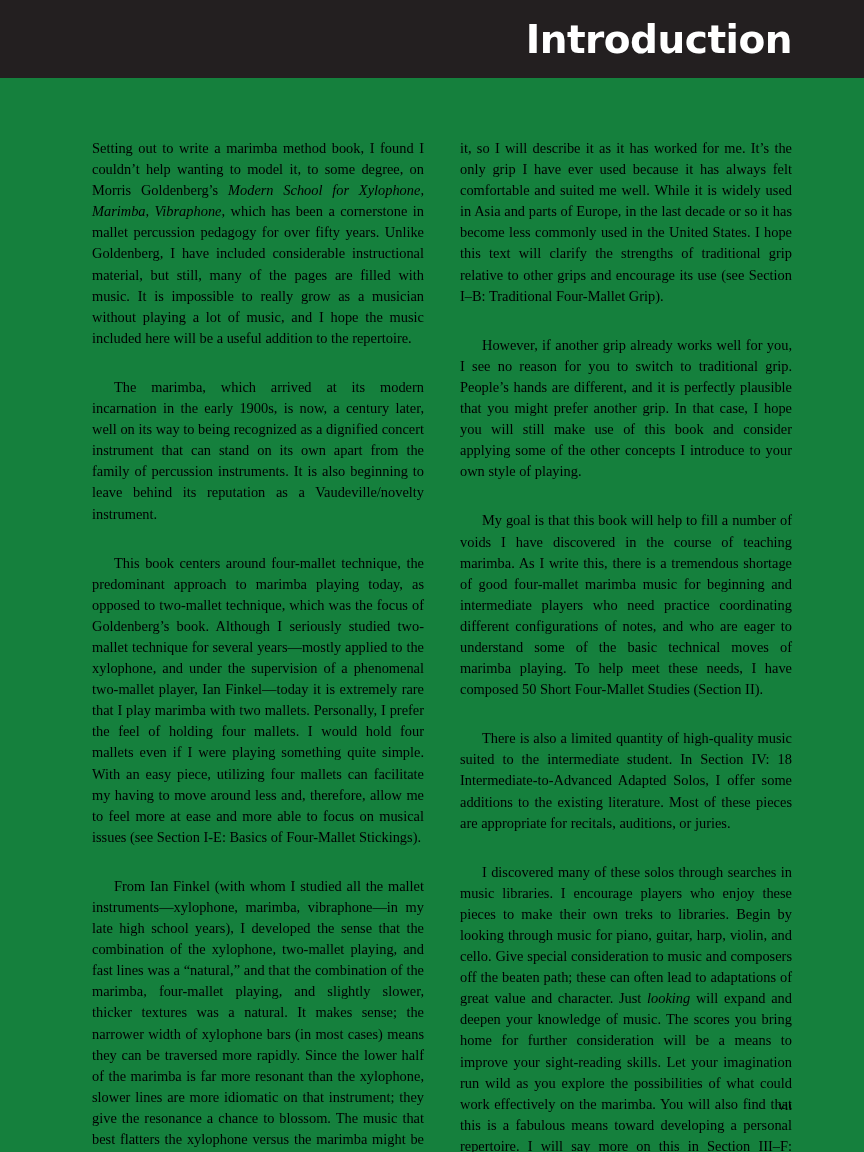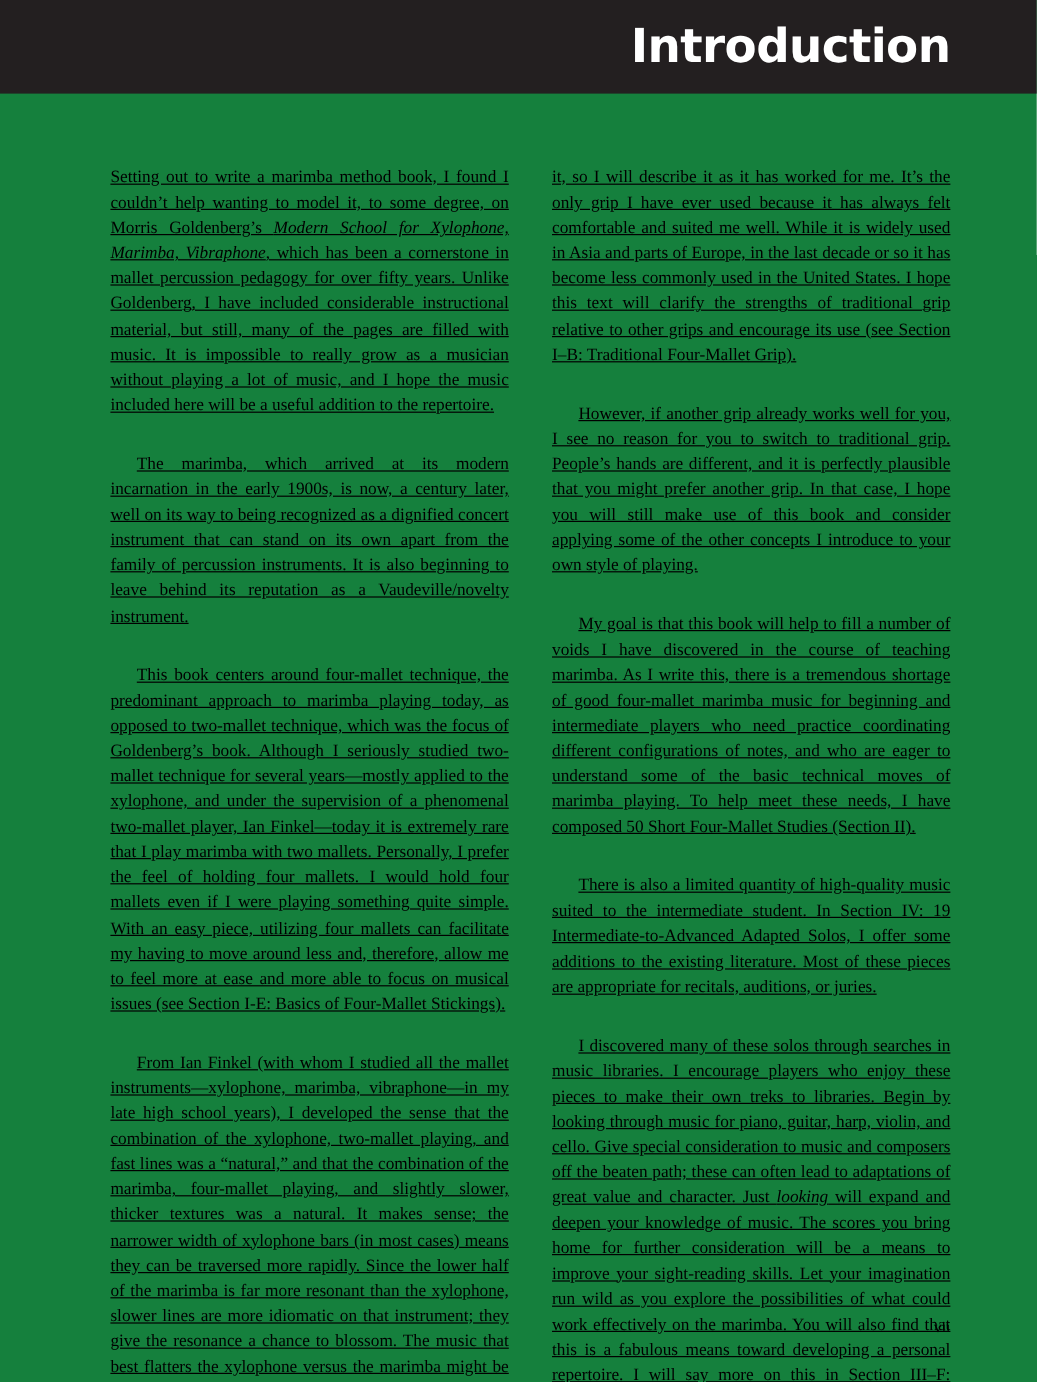--- a/index.html
+++ b/index.html
@@ -50,21 +50,20 @@
   .col {
     width: 332px;
   }
   .col p {
     margin: 0;
     font-size: 14.4px;
     line-height: 21.1px;
     text-align: justify;
     text-justify: inter-word;
     hyphens: auto;
-    text-decoration: underline;
     -webkit-hyphens: auto;
   }
   .col p.indent {
     text-indent: 22px;
     margin-top: 28px;
   }
   .page-number {
     position: absolute;
     right: 72px;
     top: 1098px;
@@ -89,21 +88,21 @@
         <p><span>Setting out to write a marimba method book, I found I couldn’t help wanting to model it, to some degree, on Morris Goldenberg’s </span><em>Modern School for Xylophone, Marimba, Vibraphone</em><span>, which has been a cornerstone in mallet percussion pedagogy for over fifty years. Unlike Goldenberg, I have included considerable instructional material, but still, many of the pages are filled with music. It is impossible to really grow as a musician without playing a lot of music, and I hope the music included here will be a useful addition to the repertoire.</span></p>
         <p class="indent"><span>The marimba, which arrived at its modern incarnation in the early 1900s, is now, a century later, well on its way to being recognized as a dignified concert instrument that can stand on its own apart from the family of percussion instruments. It is also beginning to leave behind its reputation as a Vaudeville/novelty instrument.</span></p>
         <p class="indent"><span>This book centers around four-mallet technique, the predominant approach to marimba playing today, as opposed to two-mallet technique, which was the focus of Goldenberg’s book. Although I seriously studied two-mallet technique for several years—mostly applied to the xylophone, and under the supervision of a phenomenal two-mallet player, Ian Finkel—today it is extremely rare that I play marimba with two mallets. Personally, I prefer the feel of holding four mallets. I would hold four mallets even if I were playing something quite simple. With an easy piece, utilizing four mallets can facilitate my having to move around less and, therefore, allow me to feel more at ease and more able to focus on musical issues (see Section I-E: Basics of Four-Mallet Stickings).</span></p>
         <p class="indent"><span>From Ian Finkel (with whom I studied all the mallet instruments—xylophone, marimba, vibraphone—in my late high school years), I developed the sense that the combination of the xylophone, two-mallet playing, and fast lines was a “natural,” and that the combination of the marimba, four-mallet playing, and slightly slower, thicker textures was a natural. It makes sense; the narrower width of xylophone bars (in most cases) means they can be traversed more rapidly. Since the lower half of the marimba is far more resonant than the xylophone, slower lines are more idiomatic on that instrument; they give the resonance a chance to blossom. The music that best flatters the xylophone versus the marimba might be compared with music suited to the violin versus the cello. Of course, the polyphonic potential of four-mallet playing is a significant factor in the elevation of the marimba’s stature as a solo instrument.</span></p>
         <p class="indent"></p>
       </div>
     <div class="col" id="right-column">
         <p><span>it, so I will describe it as it has worked for me. It’s the only grip I have ever used because it has always felt comfortable and suited me well. While it is widely used in Asia and parts of Europe, in the last decade or so it has become less commonly used in the United States. I hope this text will clarify the strengths of traditional grip relative to other grips and encourage its use (see Section I–B: Traditional Four-Mallet Grip).</span></p>
         <p class="indent"><span>However, if another grip already works well for you, I see no reason for you to switch to traditional grip. People’s hands are different, and it is perfectly plausible that you might prefer another grip. In that case, I hope you will still make use of this book and consider applying some of the other concepts I introduce to your own style of playing.</span></p>
         <p class="indent"><span>My goal is that this book will help to fill a number of voids I have discovered in the course of teaching marimba. As I write this, there is a tremendous shortage of good four-mallet marimba music for beginning and intermediate players who need practice coordinating different configurations of notes, and who are eager to understand some of the basic technical moves of marimba playing. To help meet these needs, I have composed 50 Short Four-Mallet Studies (Section II).</span></p>
-        <p class="indent"><span>There is also a limited quantity of high-quality music suited to the intermediate student. In Section IV: 19 Intermediate-to-Advanced Adapted Solos, I offer some additions to the existing literature. Most of these pieces are appropriate for recitals, auditions, or juries.</span></p>
+        <p class="indent"><span>There is also a limited quantity of high-quality music suited to the intermediate student. In Section IV: 18 Intermediate-to-Advanced Adapted Solos, I offer some additions to the existing literature. Most of these pieces are appropriate for recitals, auditions, or juries.</span></p>
         <p class="indent"><span>I discovered many of these solos through searches in music libraries. I encourage players who enjoy these pieces to make their own treks to libraries. Begin by looking through music for piano, guitar, harp, violin, and cello. Give special consideration to music and composers off the beaten path; these can often lead to adaptations of great value and character. Just </span><em>looking</em><span> will expand and deepen your knowledge of music. The scores you bring home for further consideration will be a means to improve your sight-reading skills. Let your imagination run wild as you explore the possibilities of what could work effectively on the marimba. You will also find that this is a fabulous means toward developing a personal repertoire. I will say more on this in Section III–F: Building a Personal Repertoire.</span></p>
         <p class="indent"><span>The book is laid out in such a way as to suggest a general progression of study, but it’s fine to skip around, too. In general, Section II is mostly playable if you understand all the basics from Section I, but some information in Section III will be helpful when playing some pieces in Section II. In general, there is information</span></p>
       </div>
   </div>
 
   <div class="page-number">vii</div>
 
 </div>
 
 </body></html>

